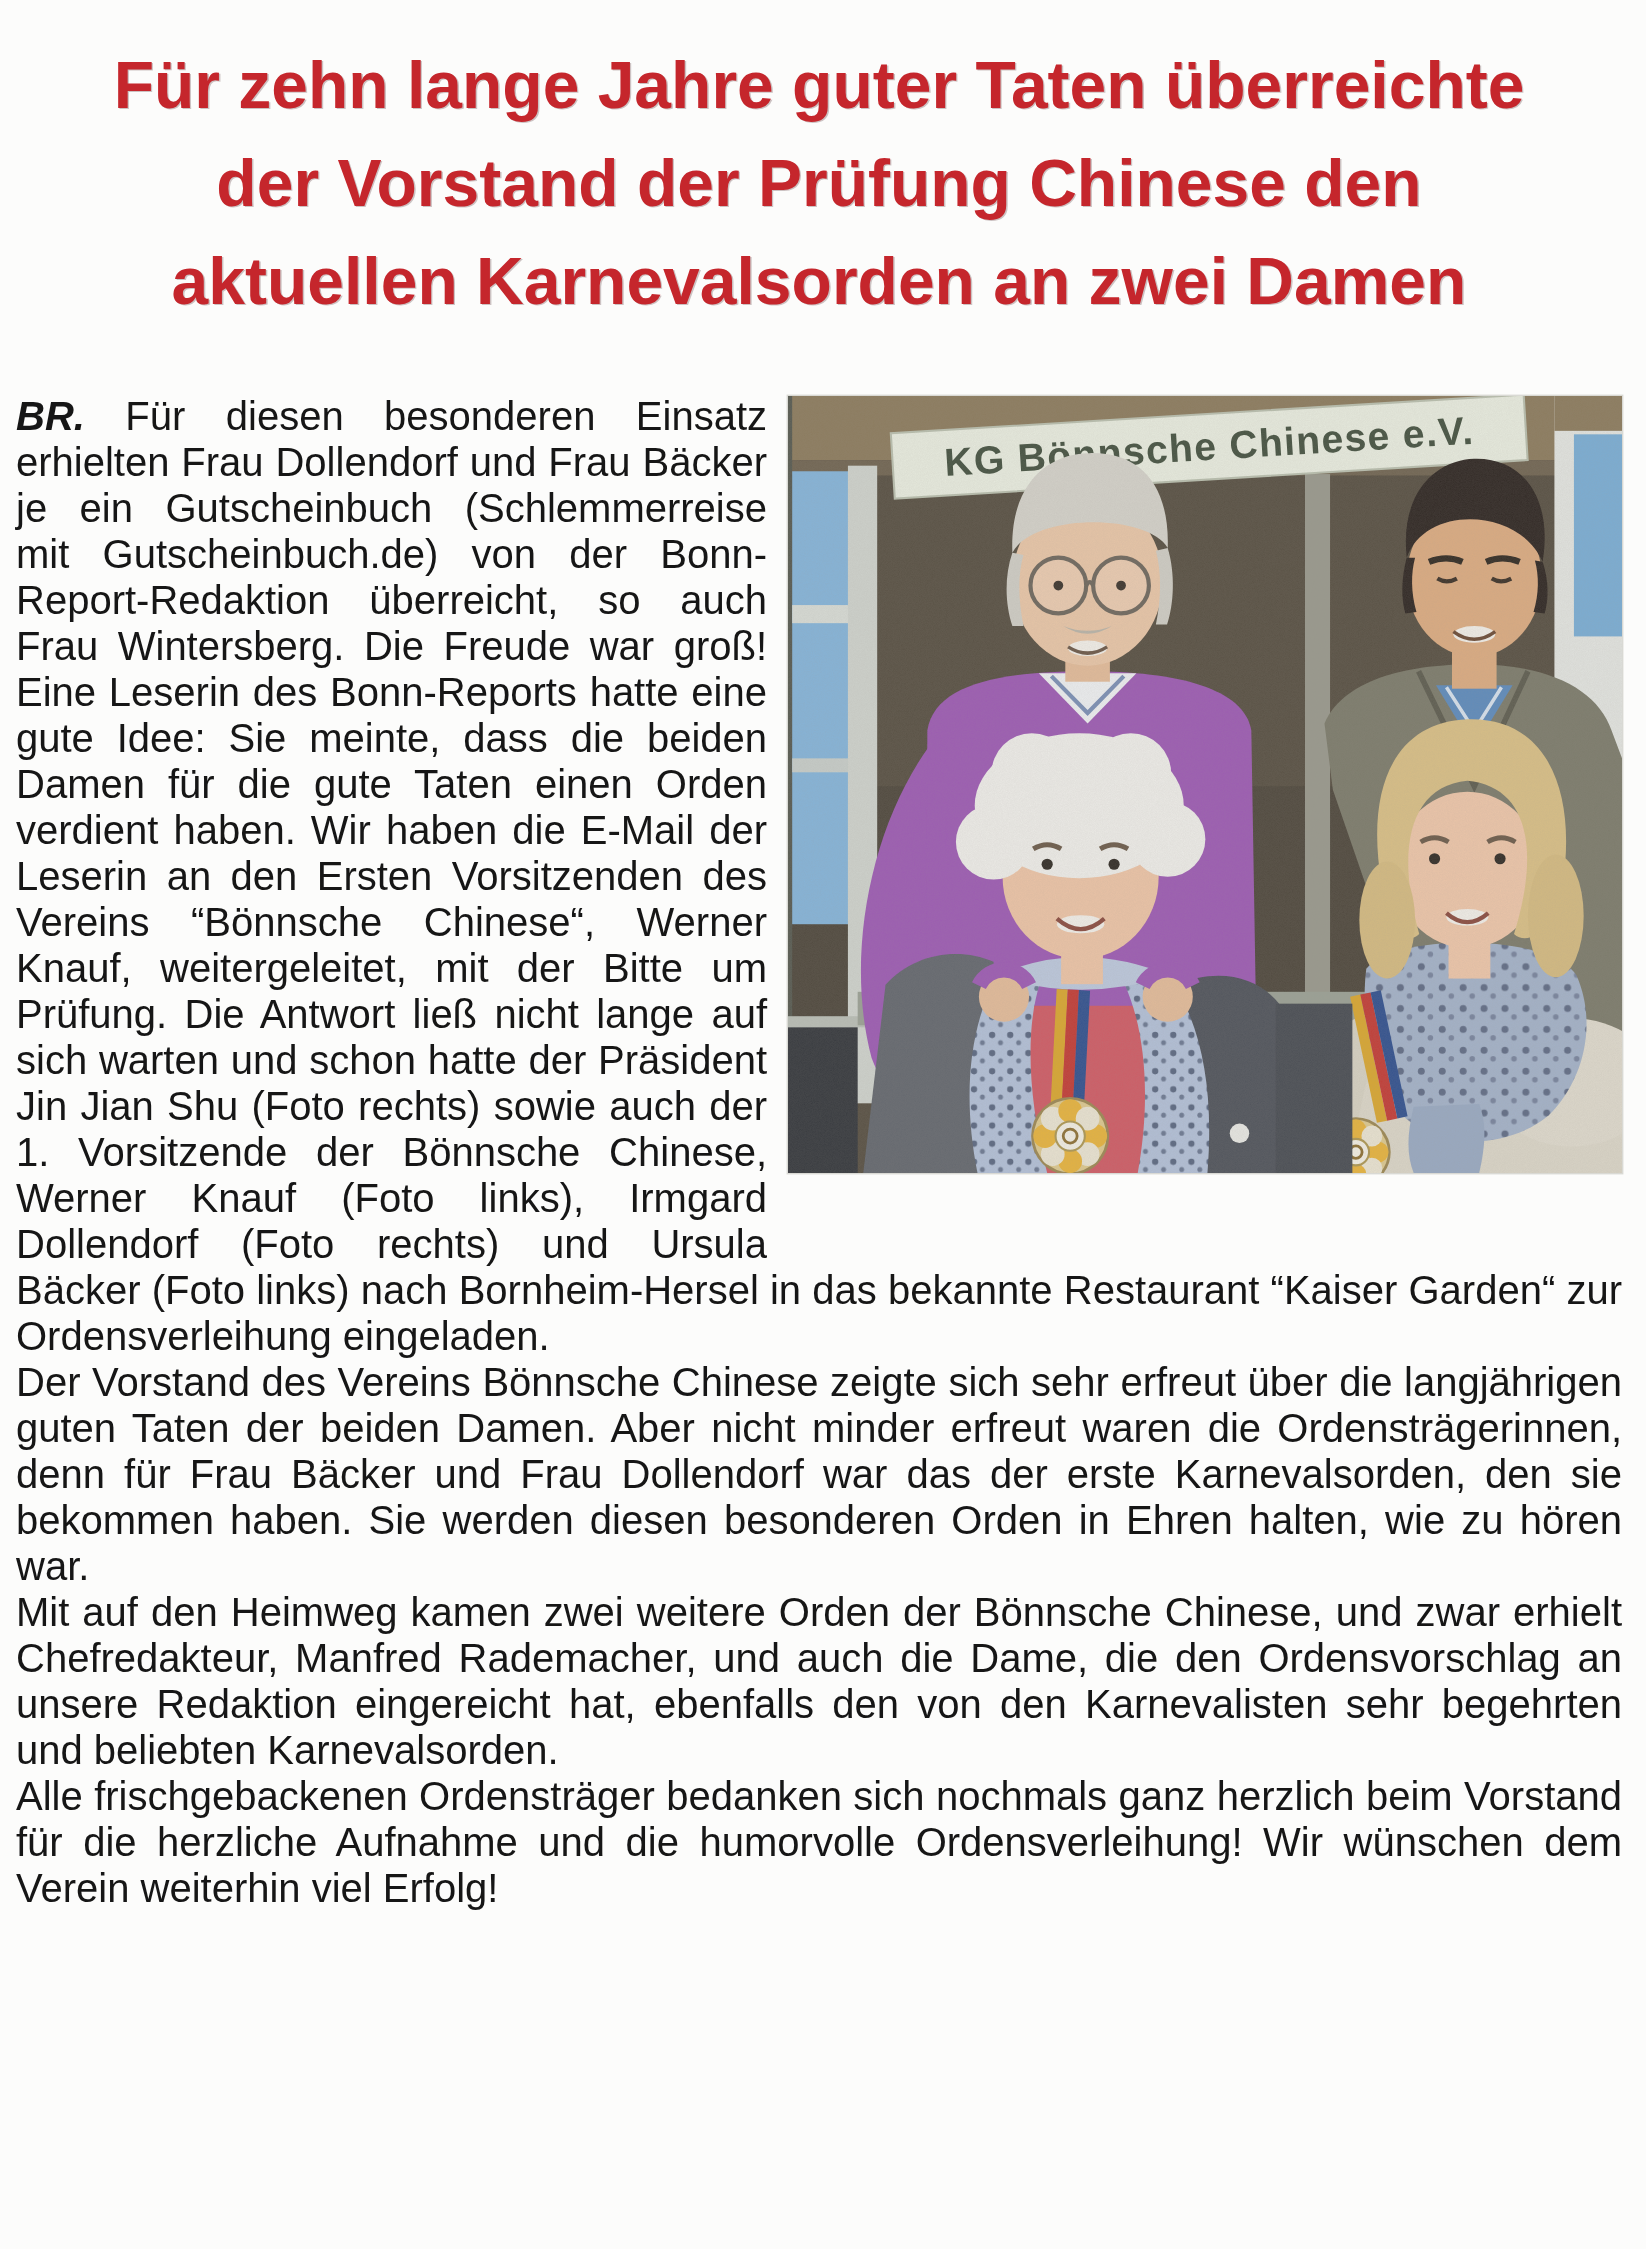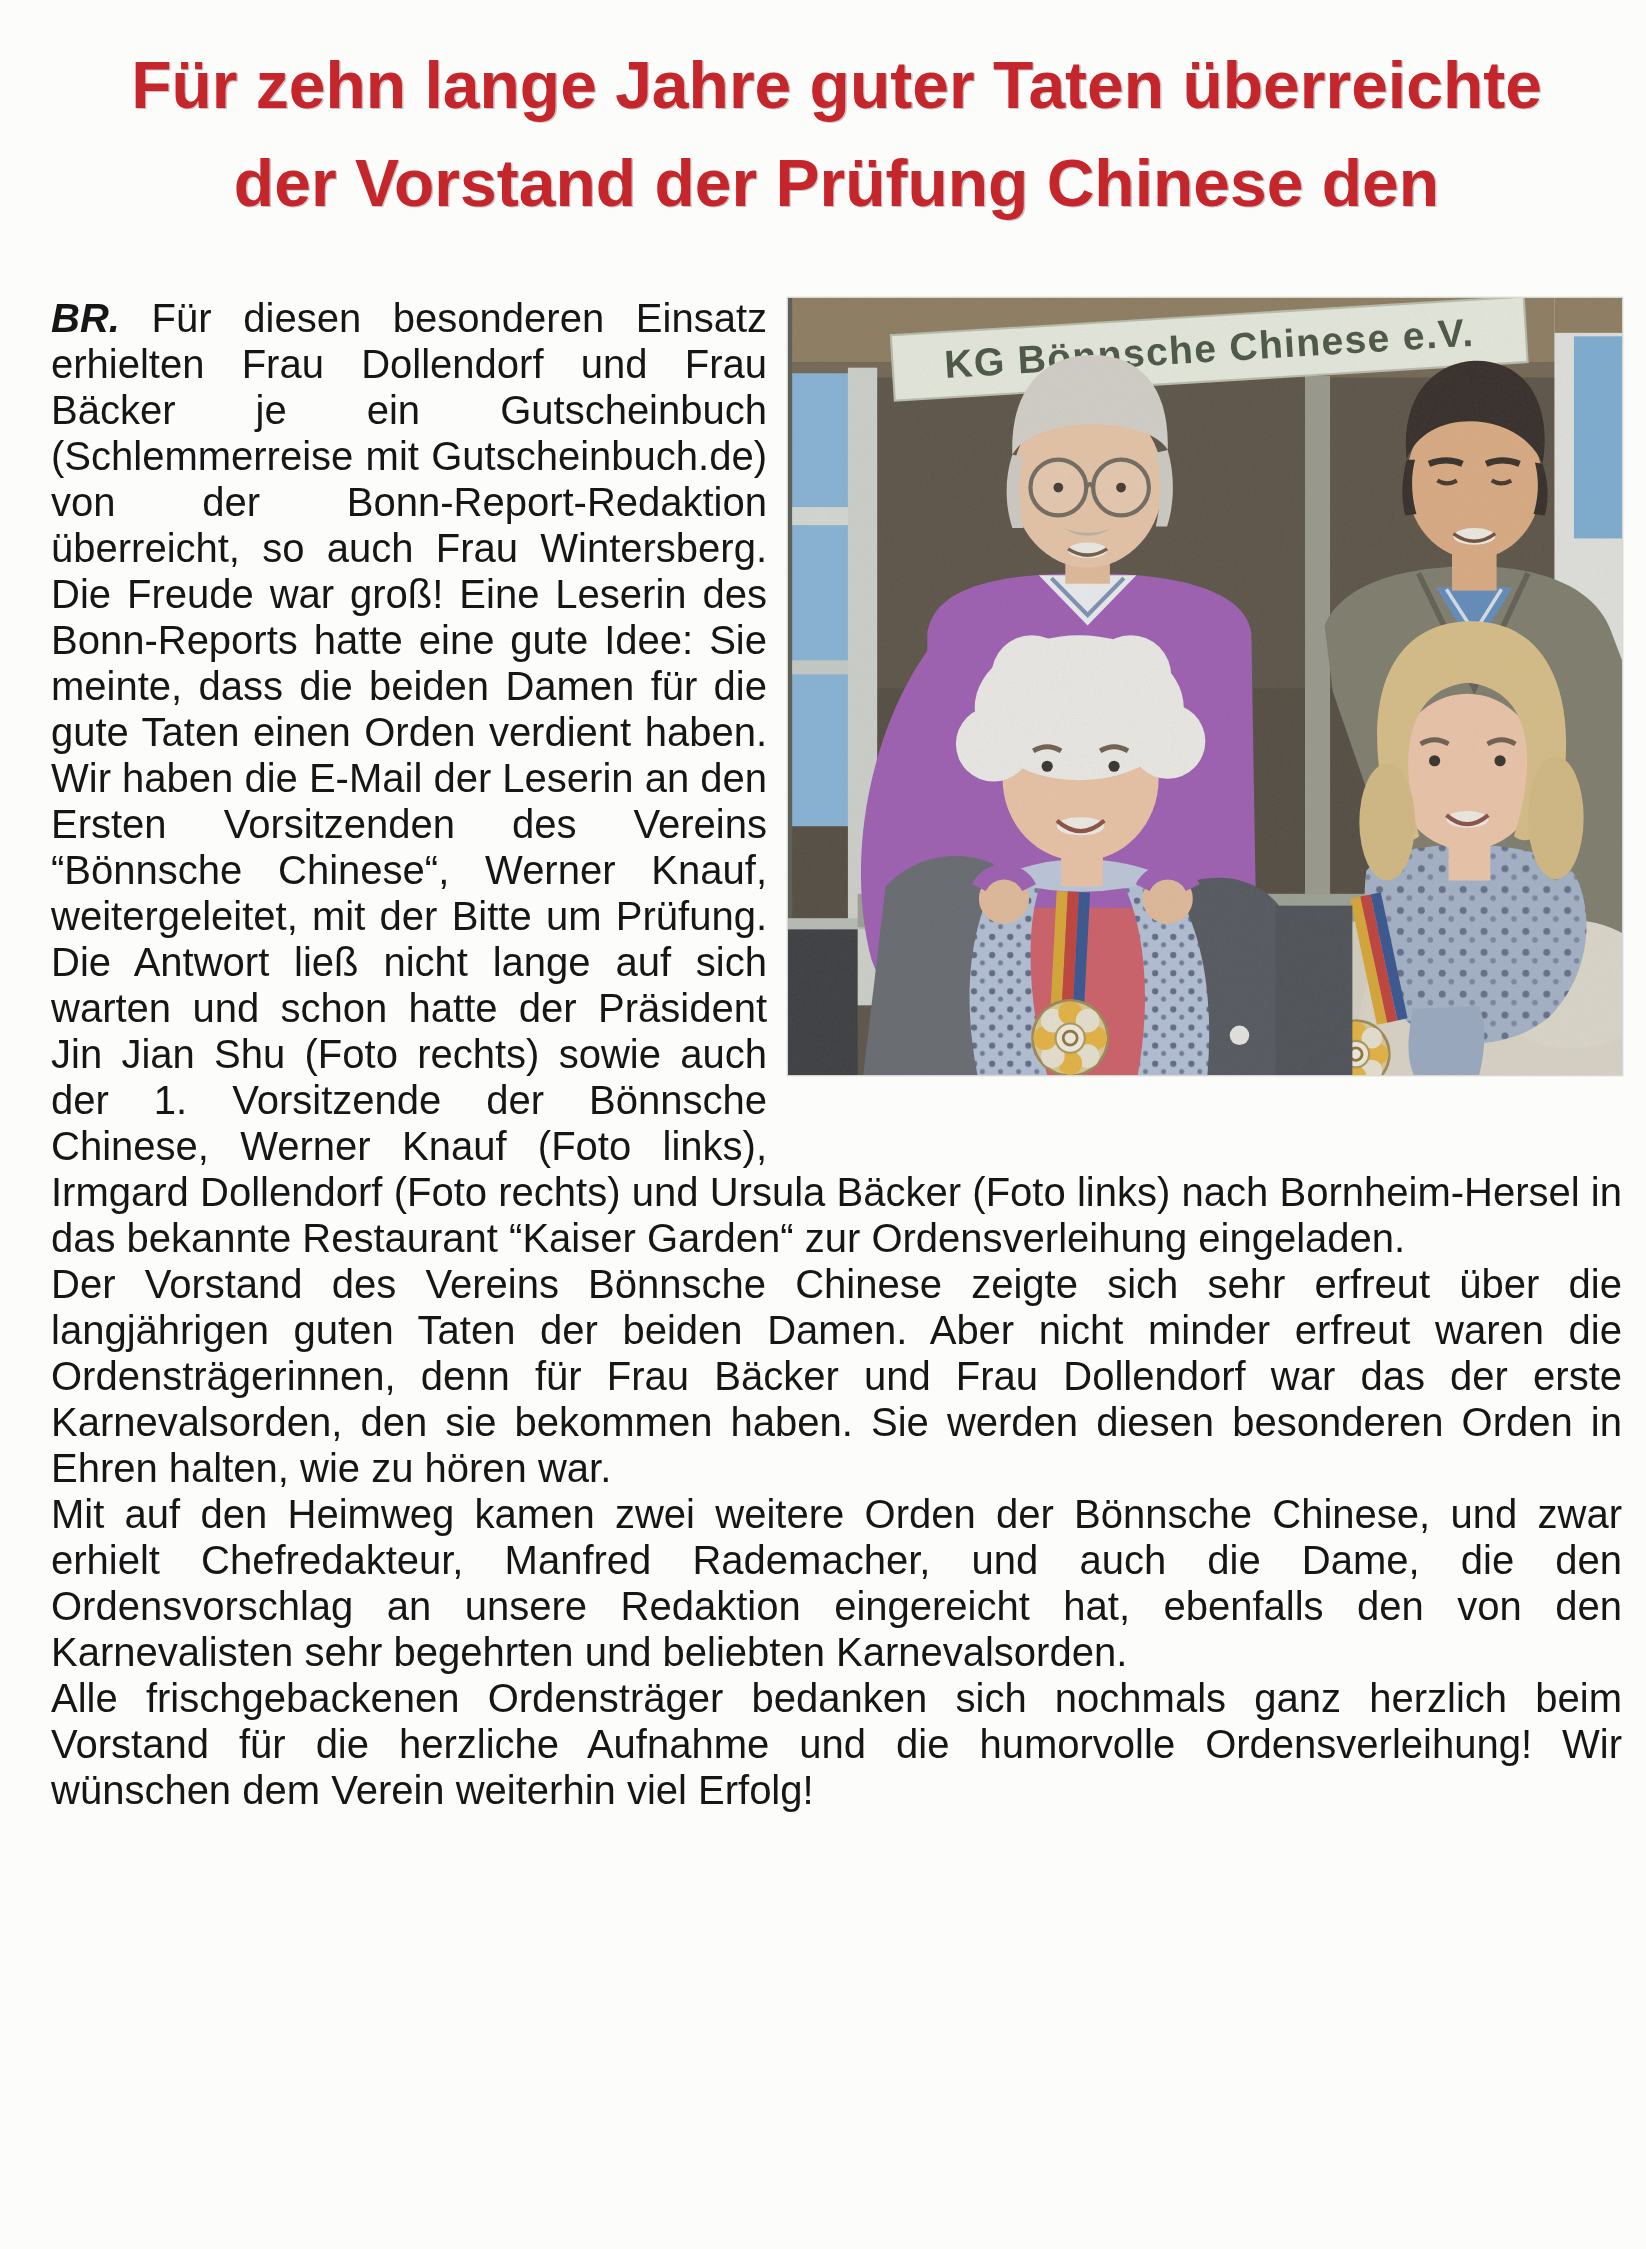--- a/index.html
+++ b/index.html
@@ -6,21 +6,21 @@
   .page {
     position: relative;
     width: 1646px;
     height: 2250px;
     margin: 0 auto;
     background: #fcfcfb;
     font-family: "Liberation Sans", "DejaVu Sans", sans-serif;
     color: #161616;
     overflow: hidden;
     box-sizing: border-box;
-    padding: 36px 24px 0 51px;
+    padding: 36px 24px 0 16px;
   }
   .headline {
     text-align: center;
     font-weight: bold;
     font-size: 66px;
     line-height: 98px;
     letter-spacing: 0px;
     margin: 0 0 63px 0;
     text-shadow: 1.4px 1.4px 0 rgba(60,20,25,0.25);
   }
@@ -44,20 +44,21 @@
   .photo-figure svg { display: block; width: 100%; height: 100%; }
 </style>
 </head>
 <body>
 
 <div class="page">
 
   <header class="headline" style="color: rgb(197, 38, 44);">
     <div class="headline-line">Für zehn lange Jahre guter Taten überreichte</div>
     <div class="headline-line">der Vorstand der Prüfung Chinese den</div>
+    <div class="headline-line">aktuellen Karnevalsorden an zwei Damen</div>
   </header>
 
   <div class="article">
 
     <figure class="photo-figure">
       <svg viewBox="0 0 1197 1115" preserveAspectRatio="none" style="font-size:58px">
         <defs>
           <filter id="grain" x="0" y="0" width="100%" height="100%">
             <feTurbulence type="fractalNoise" baseFrequency="0.8" numOctaves="2" result="n"></feTurbulence>
             <feColorMatrix in="n" type="matrix" values="0 0 0 0 0.35  0 0 0 0 0.33  0 0 0 0 0.30  0.55 0.55 0.55 0 0"></feColorMatrix>

